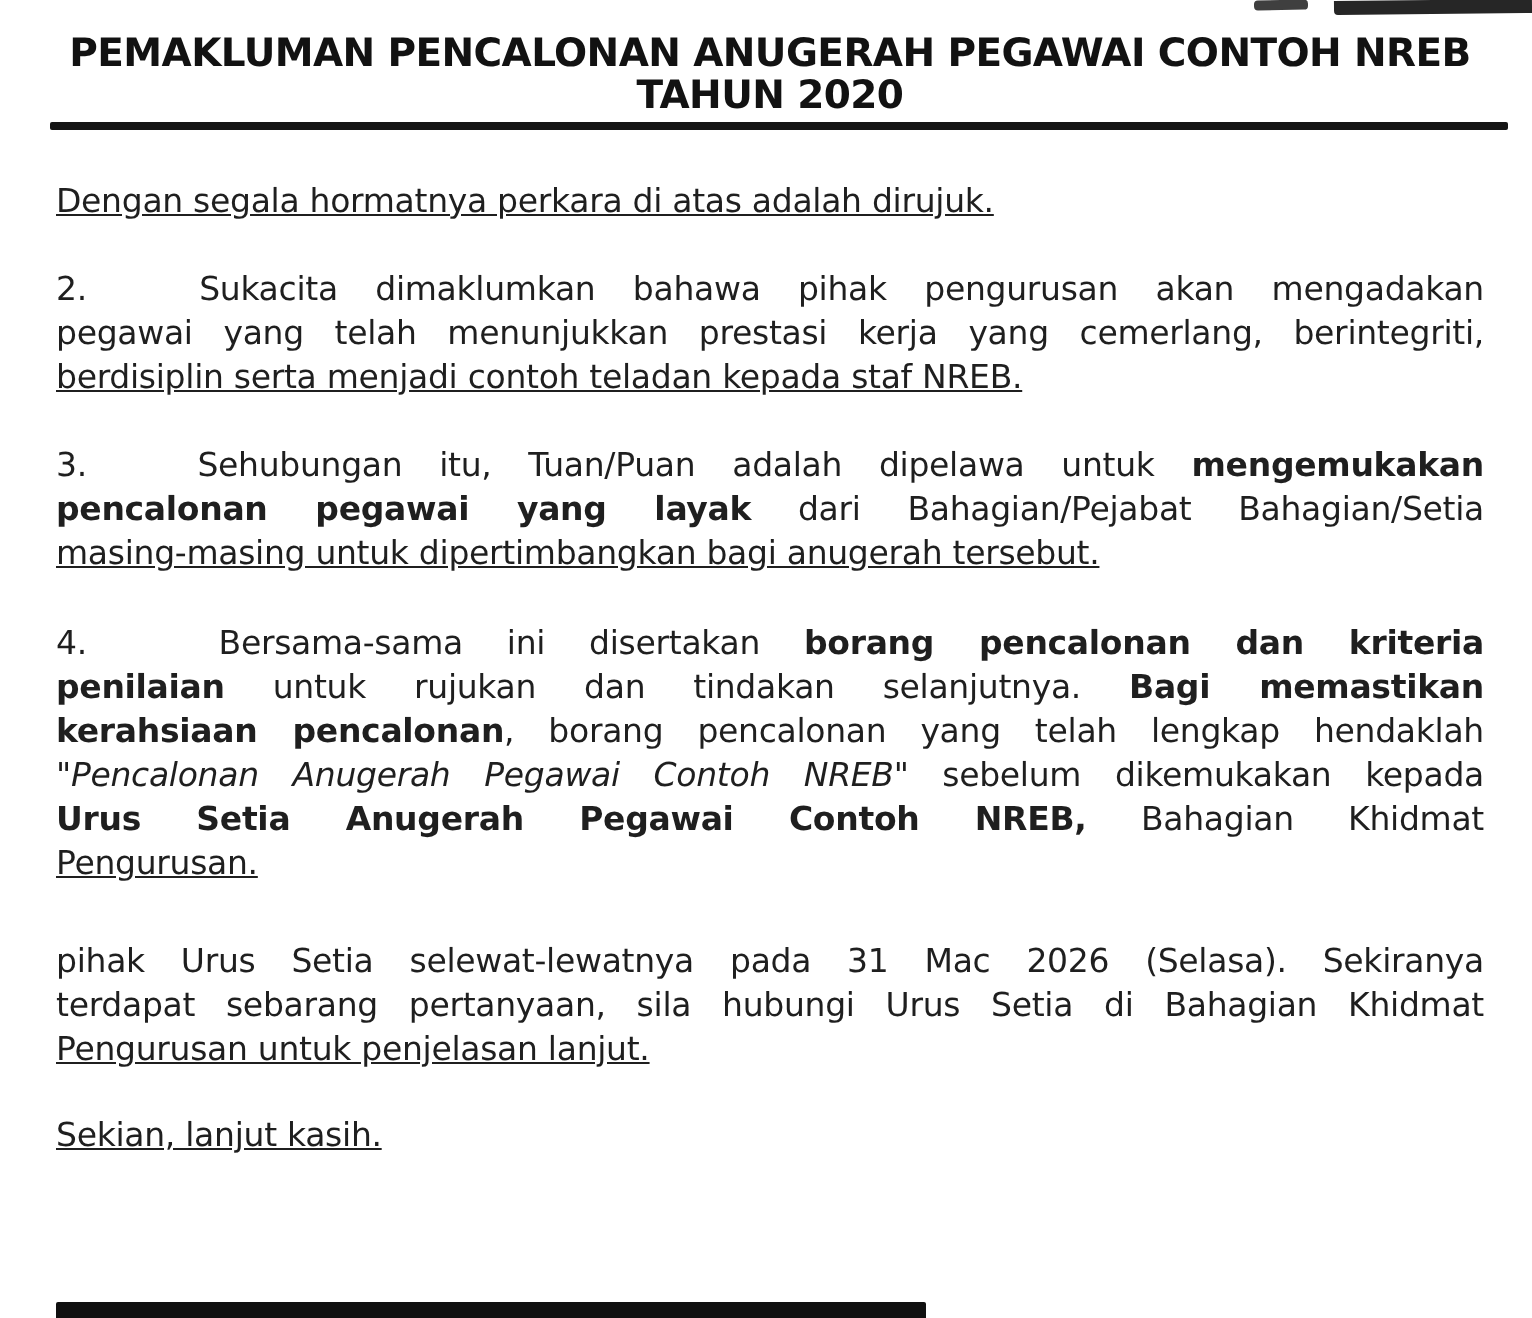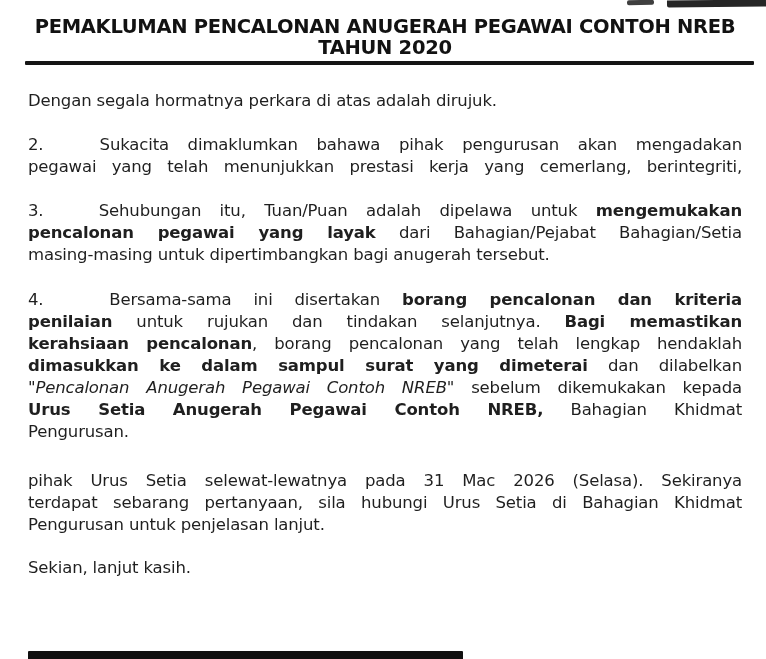--- a/index.html
+++ b/index.html
@@ -32,21 +32,21 @@
   .p3 { margin-top: 23px; }
   .p4 { margin-top: 27px; }
   .p5 { margin-top: 21px; }
 
   .text-line {
     line-height: 22px;
     text-align: justify;
     text-align-last: justify;
     width: 100%;
   }
-  .text-line.last { text-align: center; text-align-last: left; }
+  .text-line.last { text-align: center; text-align-last: left; text-decoration: underline; }
   .seg-b { font-weight: bold; }
   .seg-i { font-style: italic; }
 
   
   .artifact { position: absolute; background: #2e2e2e; }
   .artifact-top-mark {
     left: 627px; top: 0; width: 27px; height: 5px;
     background: #3f3f3f; border-radius: 2px; transform: rotate(-1deg);
   }
   .artifact-top-bar {
@@ -72,31 +72,31 @@
     </div>
     <div class="rule"></div>
 
     <div class="doc-body" id="body-container">
         <div class="paragraph p0">
           <div class="text-line last"><span class="">Dengan segala hormatnya perkara di atas adalah dirujuk.</span></div>
         </div>
         <div class="paragraph p1">
           <div class="text-line"><span class="">2.&nbsp;&nbsp; Sukacita dimaklumkan bahawa pihak pengurusan akan mengadakan</span></div>
           <div class="text-line"><span class="">pegawai yang telah menunjukkan prestasi kerja yang cemerlang, berintegriti,</span></div>
+          <div class="text-line last"><span class="">berdisiplin serta menjadi contoh teladan kepada staf NREB.</span></div>
         </div>
         <div class="paragraph p2">
           <div class="text-line"><span class="">3.&nbsp;&nbsp; Sehubungan itu, Tuan/Puan adalah dipelawa untuk </span><span class="seg-b ">mengemukakan</span></div>
           <div class="text-line"><span class="seg-b ">pencalonan pegawai yang layak</span><span class=""> dari Bahagian/Pejabat Bahagian/Setia</span></div>
           <div class="text-line last"><span class="">masing-masing untuk dipertimbangkan bagi anugerah tersebut.</span></div>
         </div>
         <div class="paragraph p3">
           <div class="text-line"><span class="">4.&nbsp;&nbsp; Bersama-sama ini disertakan </span><span class="seg-b ">borang pencalonan dan kriteria</span></div>
           <div class="text-line"><span class="seg-b ">penilaian</span><span class=""> untuk rujukan dan tindakan selanjutnya. </span><span class="seg-b ">Bagi memastikan</span></div>
           <div class="text-line"><span class="seg-b ">kerahsiaan pencalonan</span><span class="">, borang pencalonan yang telah lengkap hendaklah</span></div>
-          <div class="text-line"><span class="seg-b ">dimasukkan ke dalam sampul surat yang dimeterai</span><span class=""> dan dilabelkan</span></div>
           <div class="text-line"><span class="seg-i">"Pencalonan Anugerah Pegawai Contoh NREB"</span><span class=""> sebelum dikemukakan kepada</span></div>
           <div class="text-line"><span class="seg-b ">Urus Setia Anugerah Pegawai Contoh NREB,</span><span class=""> Bahagian Khidmat</span></div>
           <div class="text-line last"><span class="">Pengurusan.</span></div>
         </div>
         <div class="paragraph p4">
           <div class="text-line"><span class="">pihak Urus Setia selewat-lewatnya pada 31 Mac 2026 (Selasa). Sekiranya</span></div>
           <div class="text-line"><span class="">terdapat sebarang pertanyaan, sila hubungi Urus Setia di Bahagian Khidmat</span></div>
           <div class="text-line last"><span class="">Pengurusan untuk penjelasan lanjut.</span></div>
         </div>
         <div class="paragraph p5">

